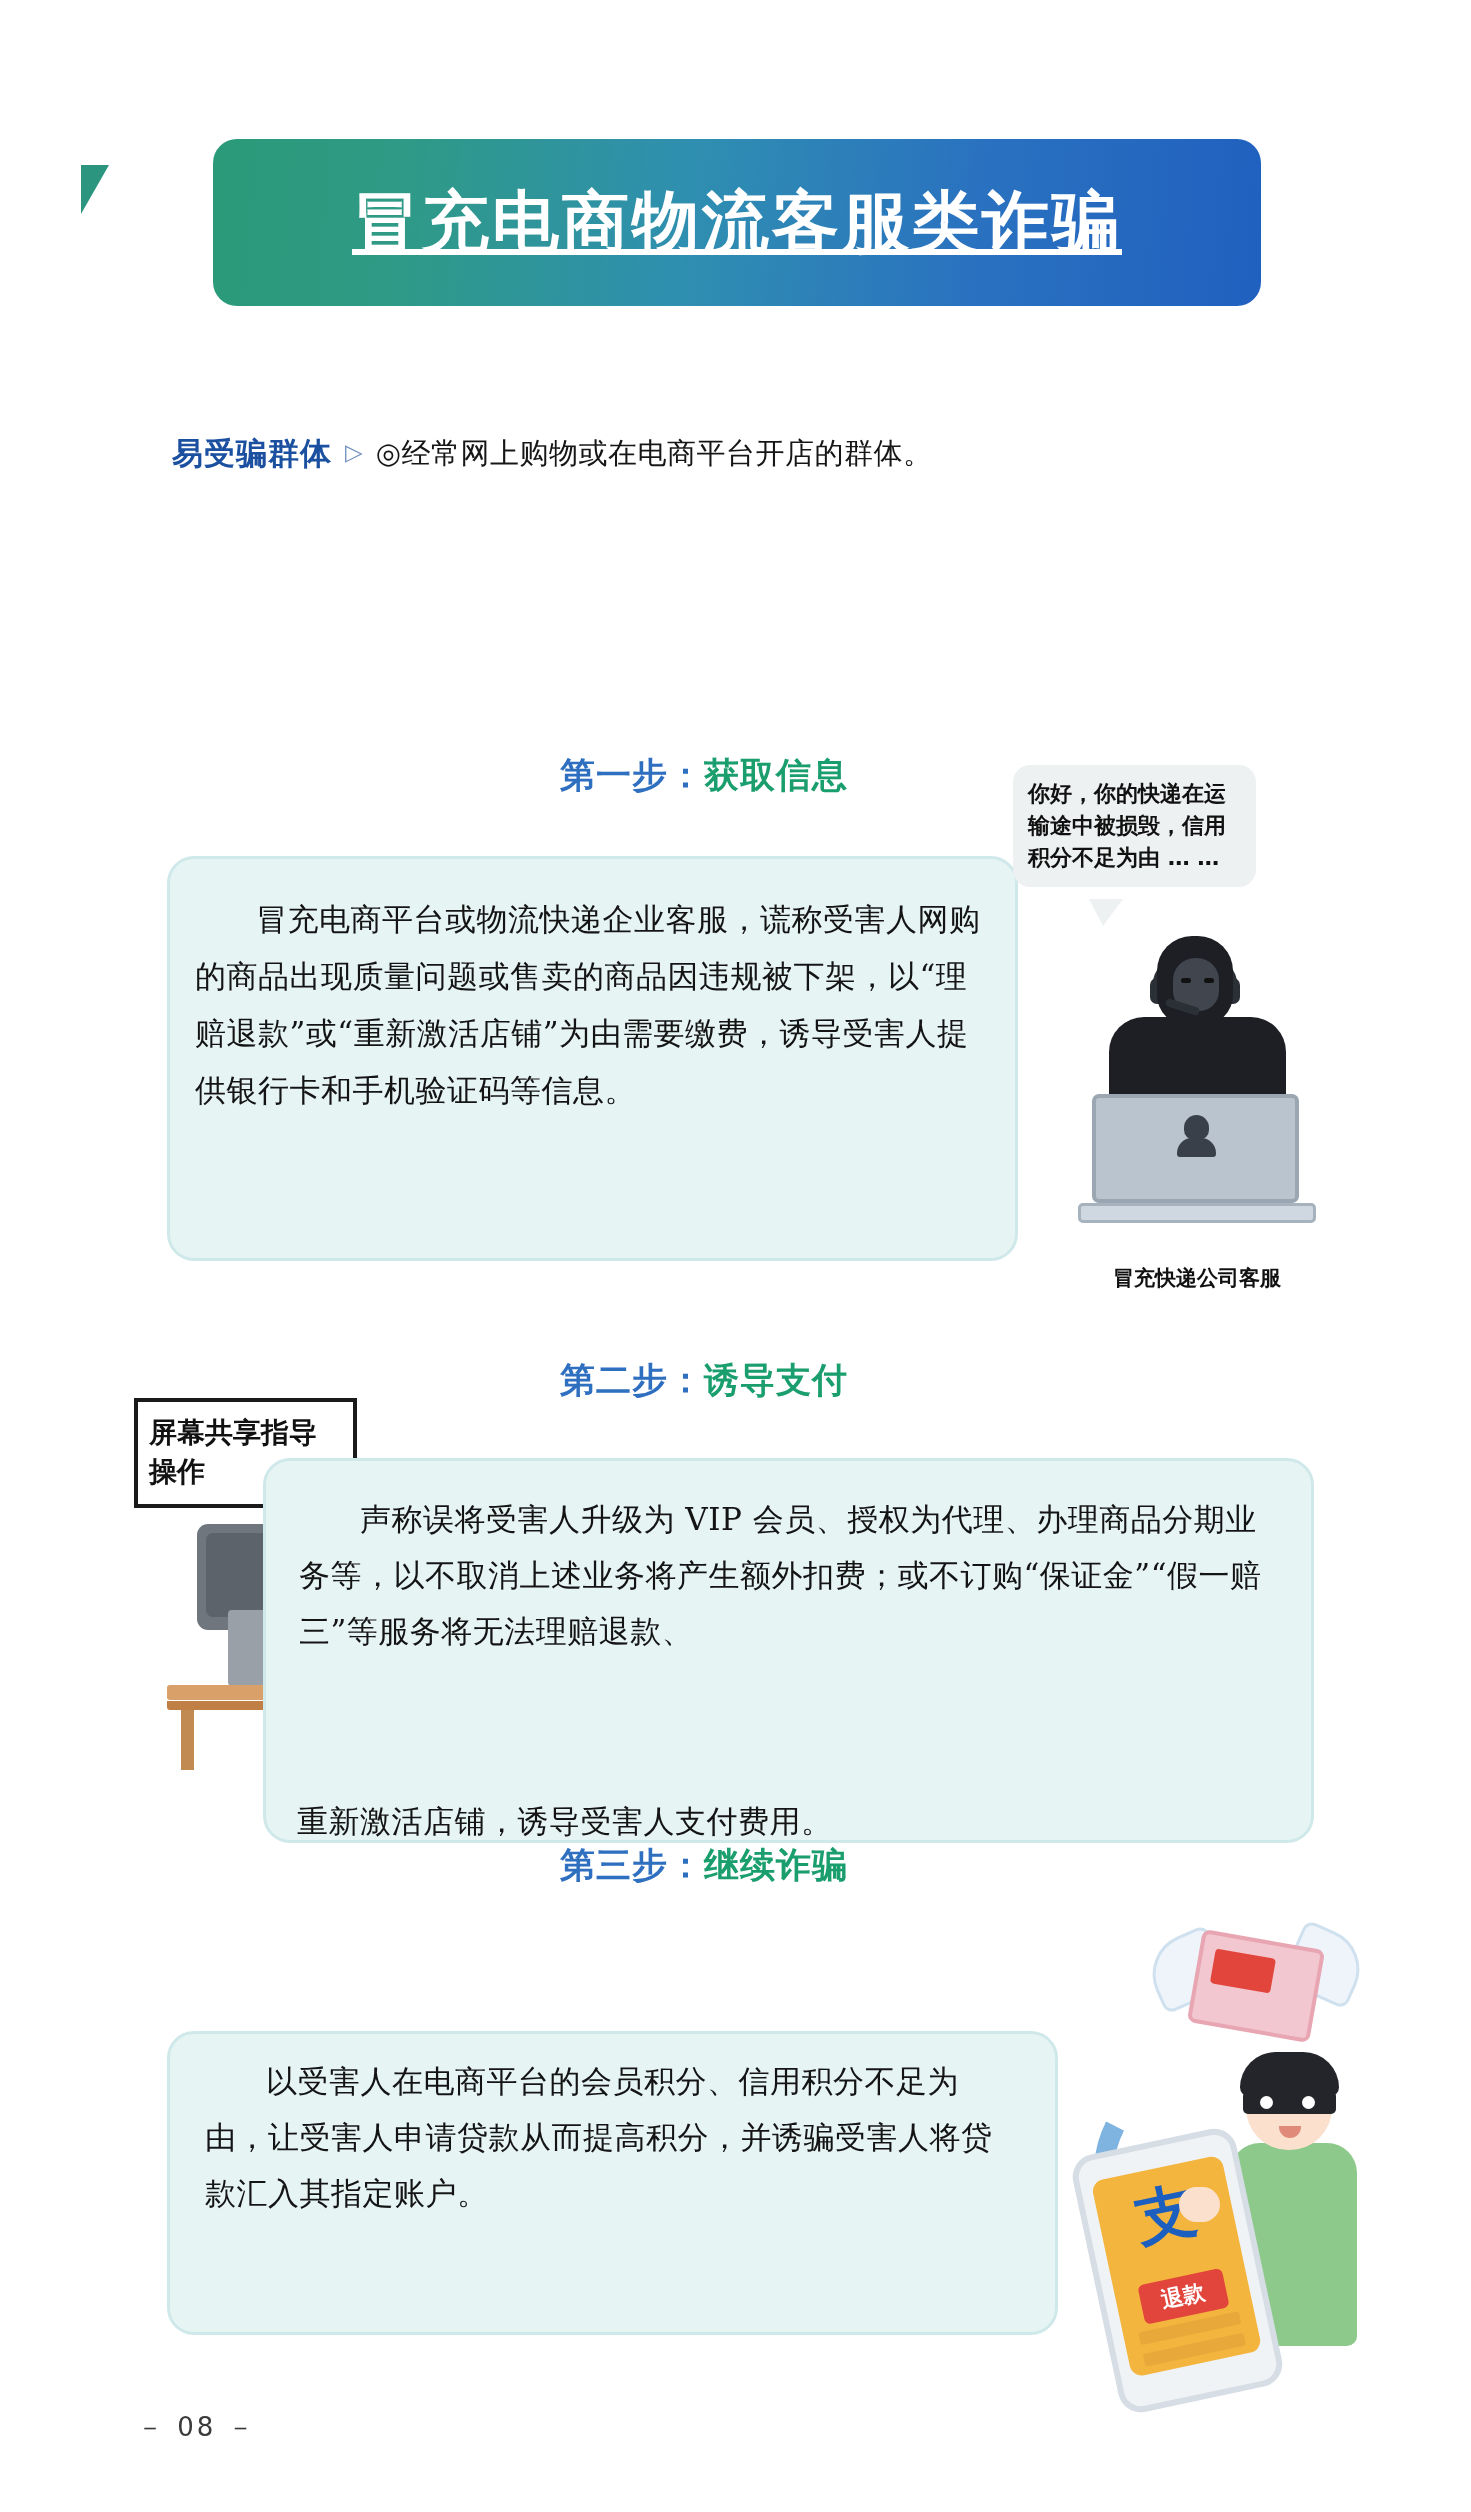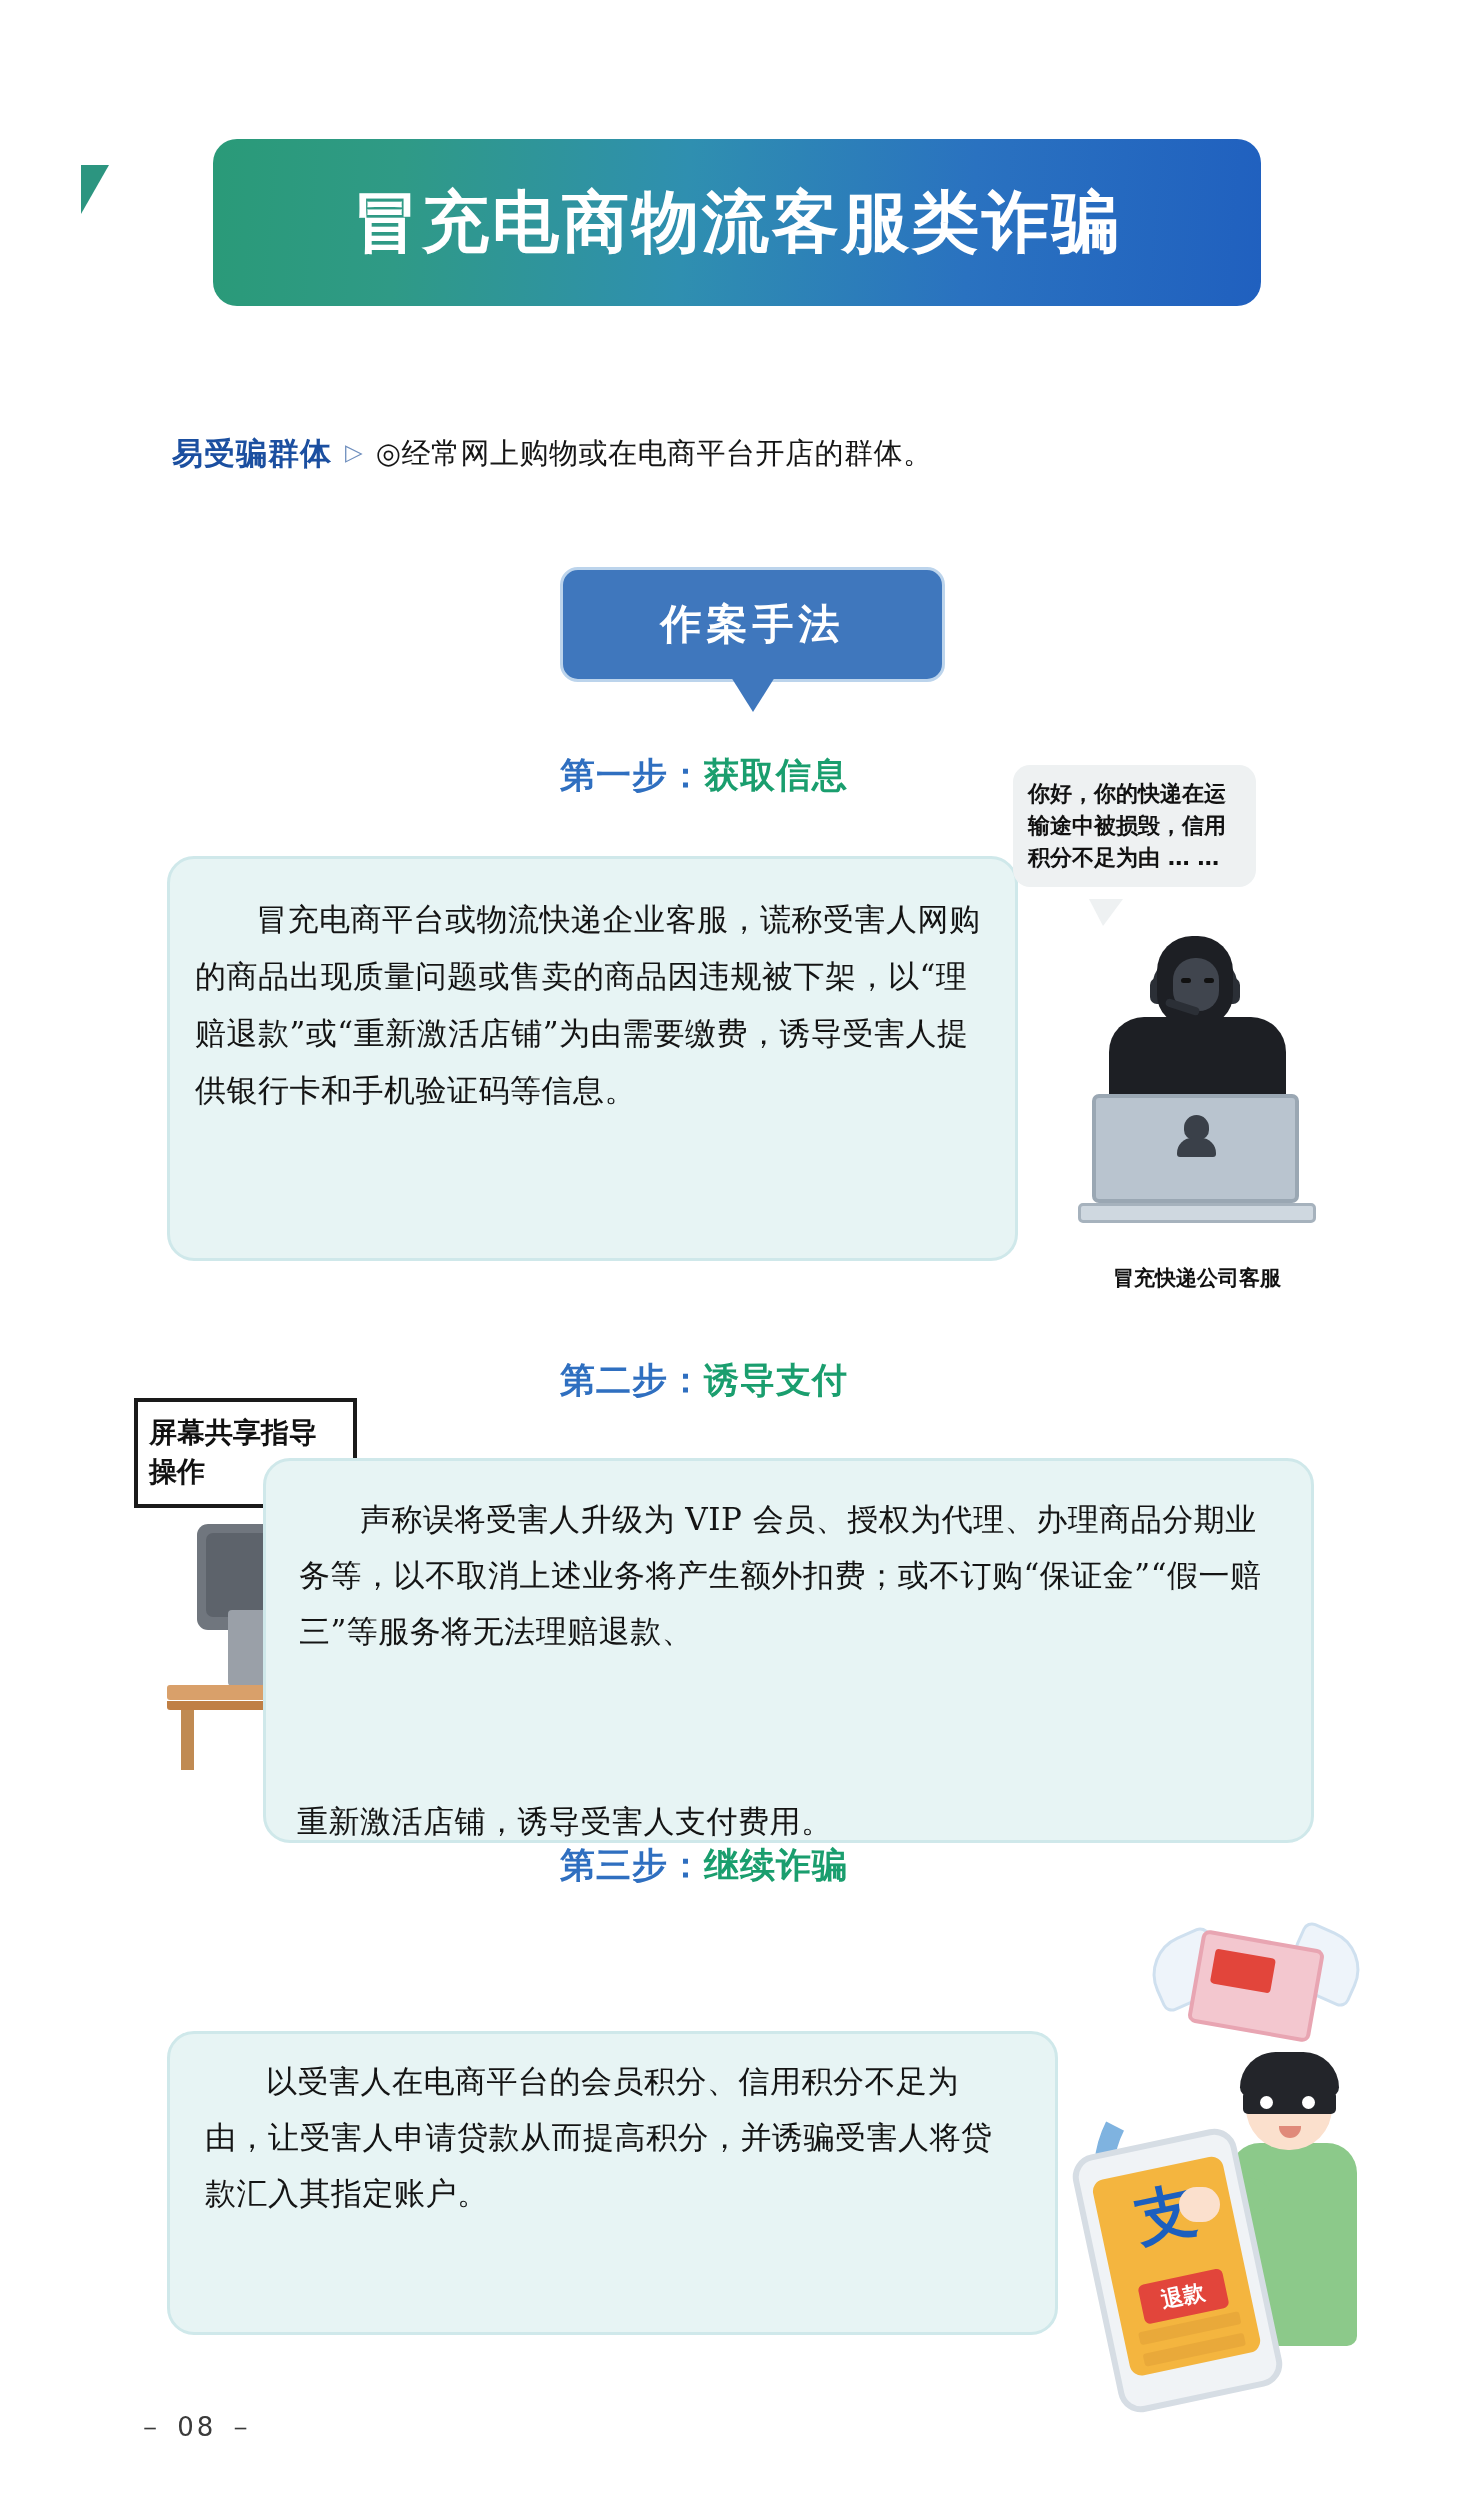--- a/index.html
+++ b/index.html
@@ -36,20 +36,21 @@
     align-items: center;
     justify-content: center;
   }
   .title-banner-text {
     font-family: "DejaVu Serif", "Liberation Serif", serif;
     font-weight: bold;
     font-size: 67px;
     letter-spacing: 3px;
     color: #ffffff;
     white-space: nowrap;
+    text-decoration: underline;
   }
   .title-tail {
     position: absolute;
     left: 81px;
     top: 165px;
     width: 0;
     height: 0;
     border-left: 28px solid #2c9580;
     border-right: 28px solid transparent;
     border-bottom: 49px solid transparent;
@@ -661,26 +662,20 @@
     </div>
   </div>
   <div class="title-tail"></div>
 
   <div class="victim-row">
     <span class="victim-label">易受骗群体</span>
     <span class="victim-arrow">▷</span>
     <span class="victim-text">◎经常网上购物或在电商平台开店的群体。</span>
   </div>
 
-  <div class="method-wrap">
-    <div class="method-pill">
-      <div class="method-pill-text">作案手法</div>
-      <div class="method-tail"></div>
-    </div>
-  </div>
 
   <div class="step-head s1">
     <span class="sn">第一步：</span><span class="st">获取信息</span>
   </div>
 
   <div class="card" id="card1">
     <div class="card-text">冒充电商平台或物流快递企业客服，谎称受害人网购的商品出现质量问题或售卖的商品因违规被下架，以“理赔退款”或“重新激活店铺”为由需要缴费，诱导受害人提供银行卡和手机验证码等信息。</div>
   </div>
 
   <div class="bubble">

